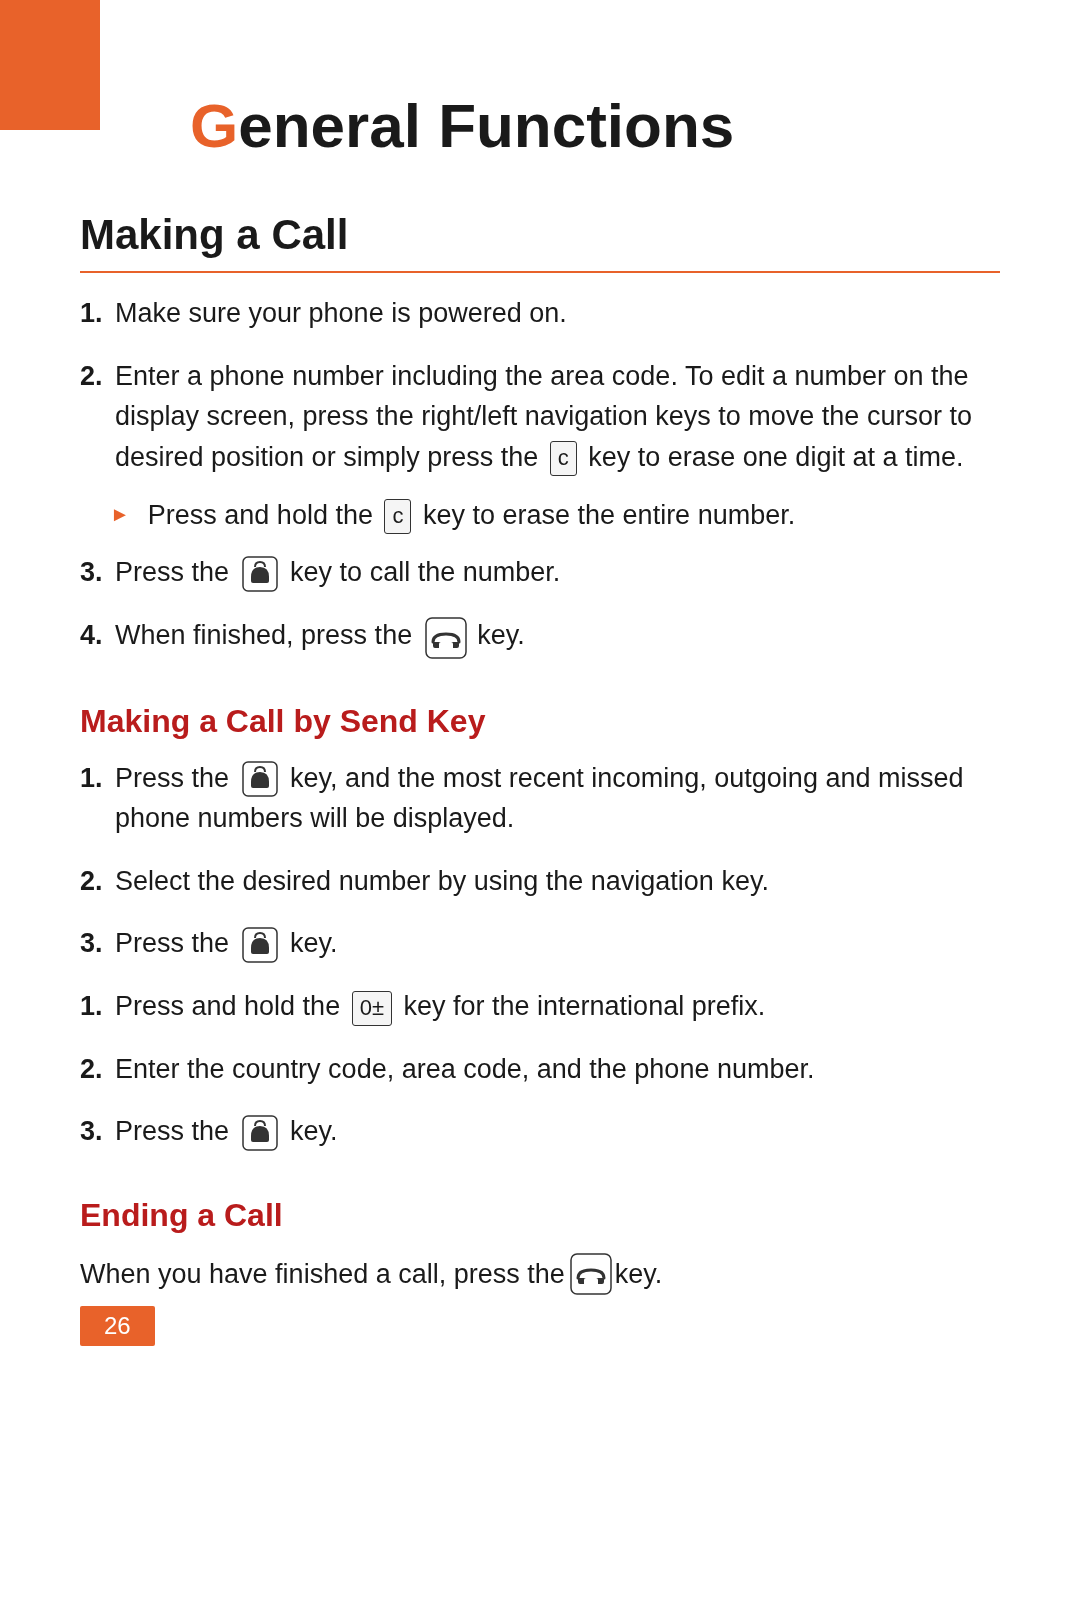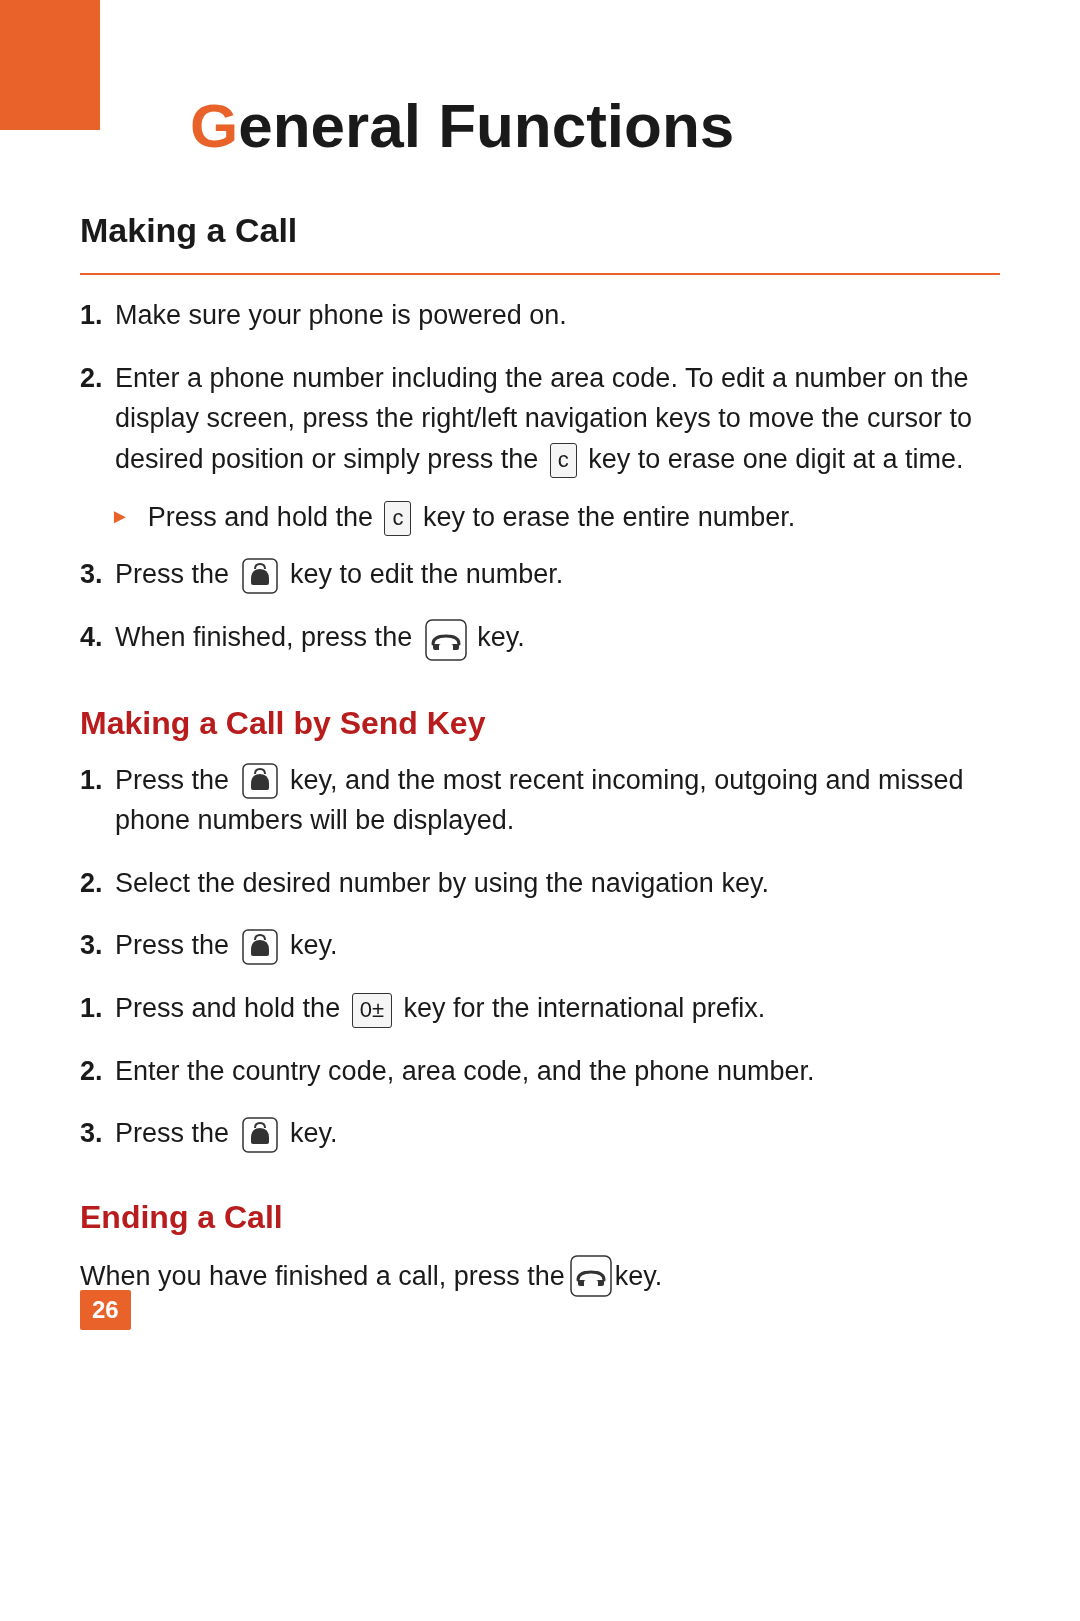--- a/index.html
+++ b/index.html
@@ -43,27 +43,27 @@
       padding-left: 110px;
       font-family: Liberation Sans, sans-serif;
     }
 
     .page-title span.G-letter {
       color: #e8622a;
     }
 
     
     .section-heading {
-      font-size: 34px;
+      font-size: 42px;
       font-weight: bold;
       color: #1a1a1a;
       font-family: Arial, sans-serif;
       margin-top: 50px;
       margin-bottom: 10px;
-      padding-bottom: 23px;
+      padding-bottom: 12px;
     }
 
     .section-heading.underlined {
       border-bottom: 2px solid #e8622a;
       margin-bottom: 20px;
     }
 
     .sub-section-heading {
       font-size: 32px;
       font-weight: bold;
@@ -165,28 +165,28 @@
       font-family: Arial, sans-serif;
       background: #f5f5f5;
       display: inline-block;
       vertical-align: middle;
       line-height: 1.4;
     }
 
     
     .page-number-box {
       position: absolute;
-      bottom: 68px;
+      bottom: 50px;
       left: 80px;
       background: #e8622a;
       color: #ffffff;
       font-size: 24px;
-      font-weight: bold;
-      font-family: Arial, sans-serif;
-      padding: 6px 12px;
+      font-weight: normal;
+      font-family: Arial, sans-serif;
+      padding: 6px 24px;
       border-radius: 2px;
     }
   </style>
 </head>
 <body>
 
 <div class="page-container">
 
   <div class="header-accent"></div>
 
@@ -232,21 +232,21 @@
     <span class="content">
       <span>Press the</span>
       
       <span class="key-icon key-send">
         <svg width="38" height="38" viewBox="0 0 38 38" xmlns="http://www.w3.org/2000/svg">
           <rect x="2" y="2" width="34" height="34" rx="5" ry="5" fill="none" stroke="#333" stroke-width="1.5"></rect>
           <path d="M10,22 Q10,12 19,12 Q28,12 28,22 L28,26 Q28,28 26,28 L12,28 Q10,28 10,26 Z" fill="#333"></path>
           <path d="M14,12 Q14,7 19,7 Q24,7 24,12" fill="none" stroke="#333" stroke-width="2"></path>
         </svg>
       </span>
-      <span>key to edit the number.</span>
+      <span>key to call the number.</span>
     </span>
   </div>
 
   <div class="numbered-item">
     <span class="num">4.</span>
     <span class="content">
       <span>When finished, press the</span>
       
       <span class="key-icon key-end">
         <svg width="44" height="44" viewBox="0 0 44 44" xmlns="http://www.w3.org/2000/svg">

